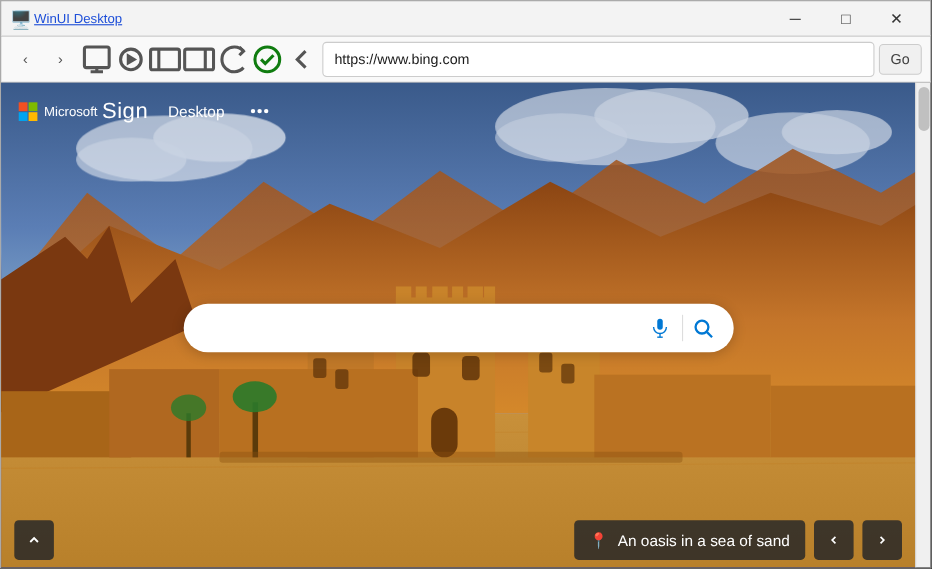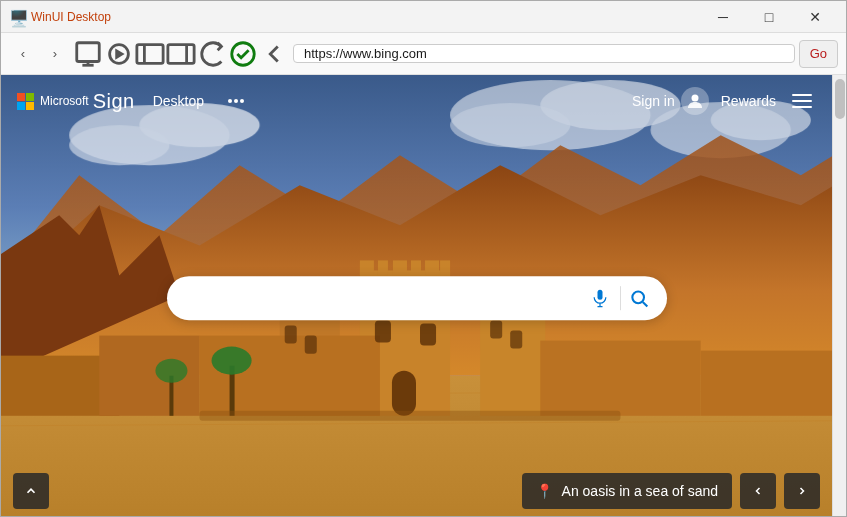--- a/index.html
+++ b/index.html
@@ -13,21 +13,21 @@
       background: #f3f3f3;
       height: 32px;
       display: flex;
       align-items: center;
       padding: 0 8px;
       gap: 6px;
       flex-shrink: 0;
       border-bottom: 1px solid #ddd;
     }
     .title-bar-icon { width: 16px; height: 16px; }
-    .title-bar-text { font-size: 12px; color: #c2410c; flex: 1; }
+    .title-bar-text { font-size: 12px; color: #1d4ed8; flex: 1; text-decoration: underline; }
     .title-bar-controls { display: flex; gap: 0; margin-left: auto; }
     .title-bar-btn {
       width: 46px; height: 32px; border: none; background: transparent;
       cursor: pointer; font-size: 14px; color: #333; display: flex; align-items: center; justify-content: center;
     }
 
     
     .address-bar {
       background: #f9f9f9;
       height: 42px;
@@ -43,27 +43,27 @@
       cursor: pointer; border-radius: 4px; display: flex; align-items: center; justify-content: center;
       color: #555; font-size: 13px;
     }
     .toolbar-icons { display: flex; gap: 1px; align-items: center; }
     .toolbar-icon-btn {
       width: 30px; height: 28px; border: none; background: transparent;
       cursor: pointer; border-radius: 4px; display: flex; align-items: center; justify-content: center;
       font-size: 13px; color: #555;
     }
     .address-input {
-      flex: 1; height: 19px; border: 1px solid #ccc; border-radius: 4px;
+      flex: 1; height: 32px; border: 1px solid #ccc; border-radius: 4px;
       padding: 0 10px; font-size: 13px; background: white; color: #1a1a1a;
       outline: none;
     }
     .go-btn {
       background: #f0f0f0; border: 1px solid #ccc; border-radius: 4px;
-      height: 28px; padding: 0 10px; cursor: pointer; font-size: 13px; color: #b91c1c;
+      height: 28px; padding: 0 10px; cursor: pointer; font-size: 13px; color: #404040;
     }
 
     
     .content-area {
       flex: 1;
       display: flex;
       overflow: hidden;
     }
 
     
@@ -412,37 +412,20 @@
             <div class="sq-yellow"></div>
           </div>
           <span class="microsoft-text">Microsoft</span>
           <span class="bing-logo-text">Sign</span>
         </a>
         <a class="nav-link">Desktop</a>
         <div class="nav-dots">
           <div class="nav-dot"></div>
           <div class="nav-dot"></div>
           <div class="nav-dot"></div>
-        </div>
-        <div class="nav-right">
-          <button class="sign-in-btn">
-            <span>Sign in</span>
-            <div class="person-icon">
-              <svg width="16" height="16" viewBox="0 0 16 16" fill="white">
-                  <circle cx="8" cy="5" r="3.5"></circle>
-                  <path d="M1 15c0-4 3-6 7-6s7 2 7 6" opacity="0.9"></path>
-                </svg>
-            </div>
-          </button>
-          <a class="rewards-link">Rewards</a>
-          <button class="hamburger-btn">
-            <div class="hamburger-line"></div>
-            <div class="hamburger-line"></div>
-            <div class="hamburger-line"></div>
-          </button>
         </div>
       </nav>
 
       <div class="search-container">
         <div class="search-box">
           <input class="search-input" type="text" placeholder="" style="">
           <button class="mic-btn">
             <svg width="20" height="20" viewBox="0 0 24 24" fill="#0078d4">
                 <rect x="9" y="2" width="6" height="12" rx="3"></rect>
                 <path d="M5 11c0 3.87 3.13 7 7 7s7-3.13 7-7" stroke="#0078d4" stroke-width="1.5" fill="none"></path>

